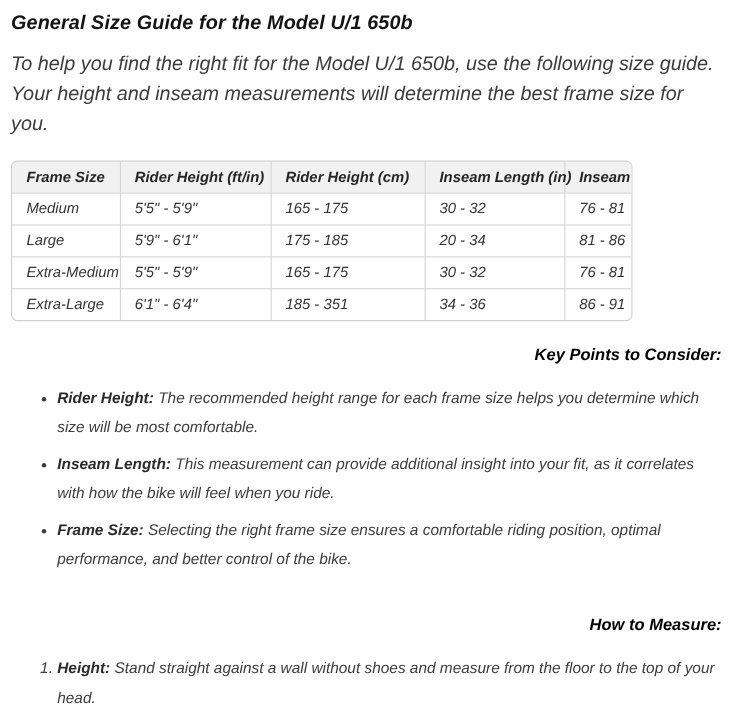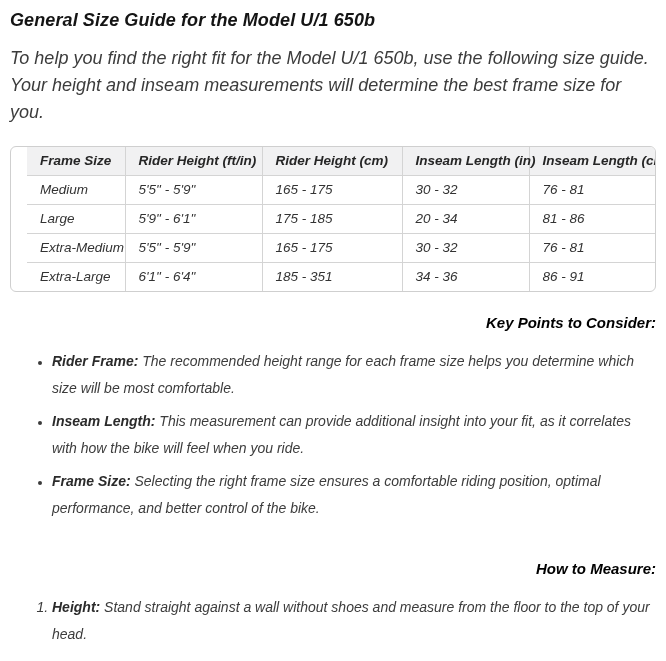--- a/index.html
+++ b/index.html
@@ -25,25 +25,24 @@
   }
   .intro {
     margin-top: 14px;
     font-size: 18px;
     line-height: 27px;
     color: #3c3c3c;
     max-width: 644px;
   }
   .size-table-wrap {
     margin-top: 20px;
-    width: 646px;
+    width: 565px;
     border: 1px solid #cfcfcf;
     border-radius: 6px;
     overflow: hidden;
-    padding-left: 16px;
   }
   table.size-table {
     width: 100%;
     border-collapse: collapse;
     table-layout: fixed;
     font-size: 13.5px;
   }
   table.size-table col.c1 { width: 98px; }
   table.size-table col.c2 { width: 137px; }
   table.size-table col.c3 { width: 140px; }
@@ -161,21 +160,21 @@
           <td>34 - 36</td>
           <td>86 - 91</td>
         </tr>
       </tbody>
     </table>
   </div>
 
   <h2 class="section-heading heading-key-points">Key Points to Consider:</h2>
 
   <ul class="key-points">
-    <li><span class="li-label">Rider Frame:</span><span> The recommended height range for each frame size helps you determine which size will be most comfortable.</span></li>
+    <li><span class="li-label">Rider Height:</span><span> The recommended height range for each frame size helps you determine which size will be most comfortable.</span></li>
     <li><span class="li-label">Inseam Length:</span><span> This measurement can provide additional insight into your fit, as it correlates with how the bike will feel when you ride.</span></li>
     <li><span class="li-label">Frame Size:</span><span> Selecting the right frame size ensures a comfortable riding position, optimal performance, and better control of the bike.</span></li>
   </ul>
 
   <h2 class="section-heading heading-how-to">How to Measure:</h2>
 
   <ol class="measure-steps">
     <li><span class="li-label">Height:</span><span> Stand straight against a wall without shoes and measure from the floor to the top of your head.</span></li>
     <li><span class="li-label">Inseam:</span><span> Stand barefoot with your feet shoulder-width apart. Use a measuring tape to measure from the floor to your crotch.</span></li>
   </ol>

